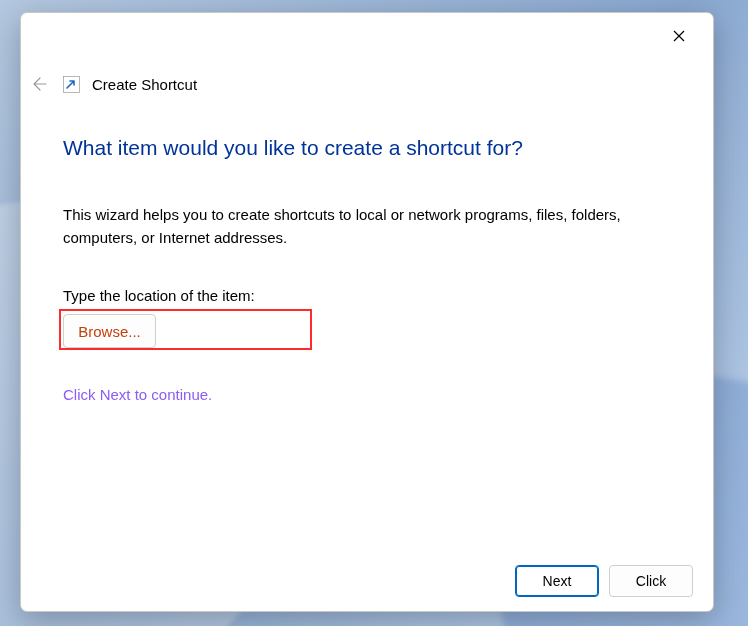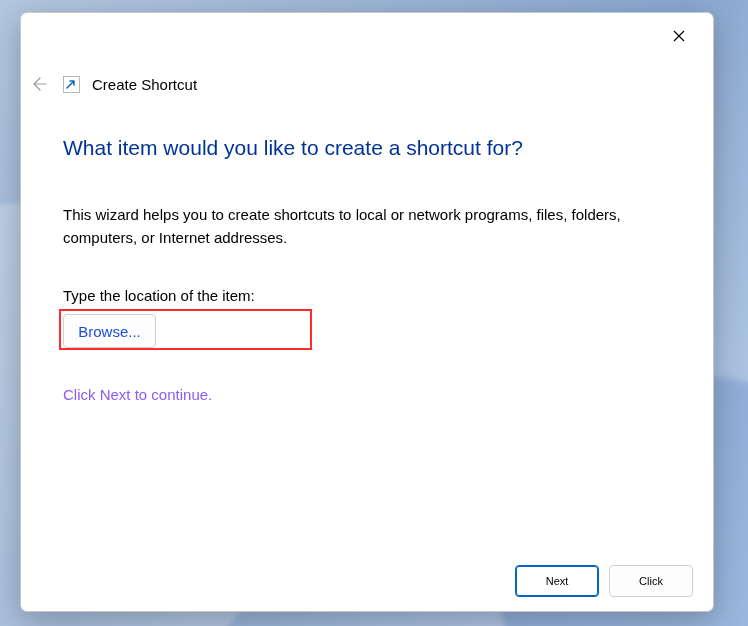--- a/index.html
+++ b/index.html
@@ -135,40 +135,40 @@
       padding: 1px 0px;
       line-height: 20px;
     }
     .browse-btn {
       width: 93px;
       height: 34px;
       background: #fdfdfd;
       border: 1px solid #cfcfcf;
       border-radius: 4px;
       font-size: 15px;
-      color: #1d4ed8;
+      color: #c2410c;
       cursor: pointer;
       font-family: inherit;
     }
     .continue-text {
       font-size: 15px;
       color: #8b5cf6;
     }
     .footer {
       height: 60px;
       display: flex;
       align-items: center;
       justify-content: flex-end;
       padding-right: 20px;
       gap: 10px;
     }
     .btn {
       height: 32px;
       min-width: 84px;
-      font-size: 11px;
+      font-size: 14px;
       border-radius: 4px;
       cursor: pointer;
       font-family: inherit;
       padding: 0 10px;
     }
     .btn-primary {
       background: #fff;
       border: 1px solid #0067c0;
       color: #000;
       box-shadow: inset 0 0 0 1px #0067c0;

